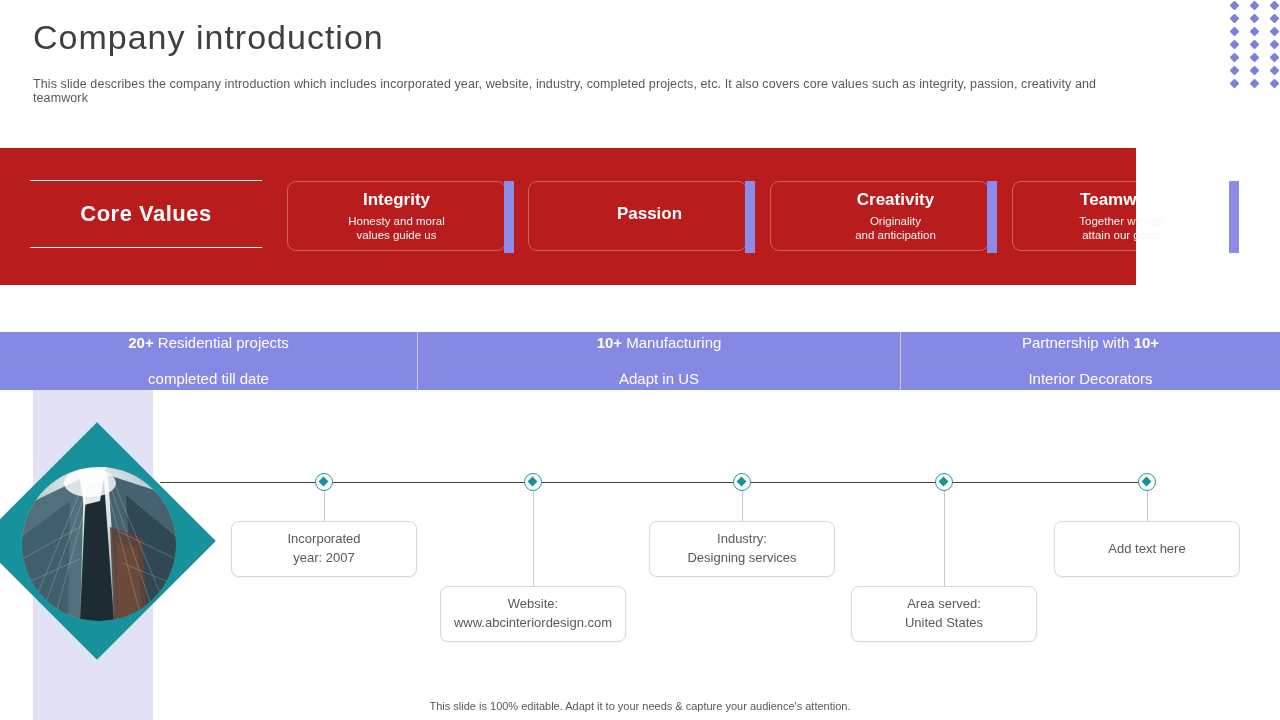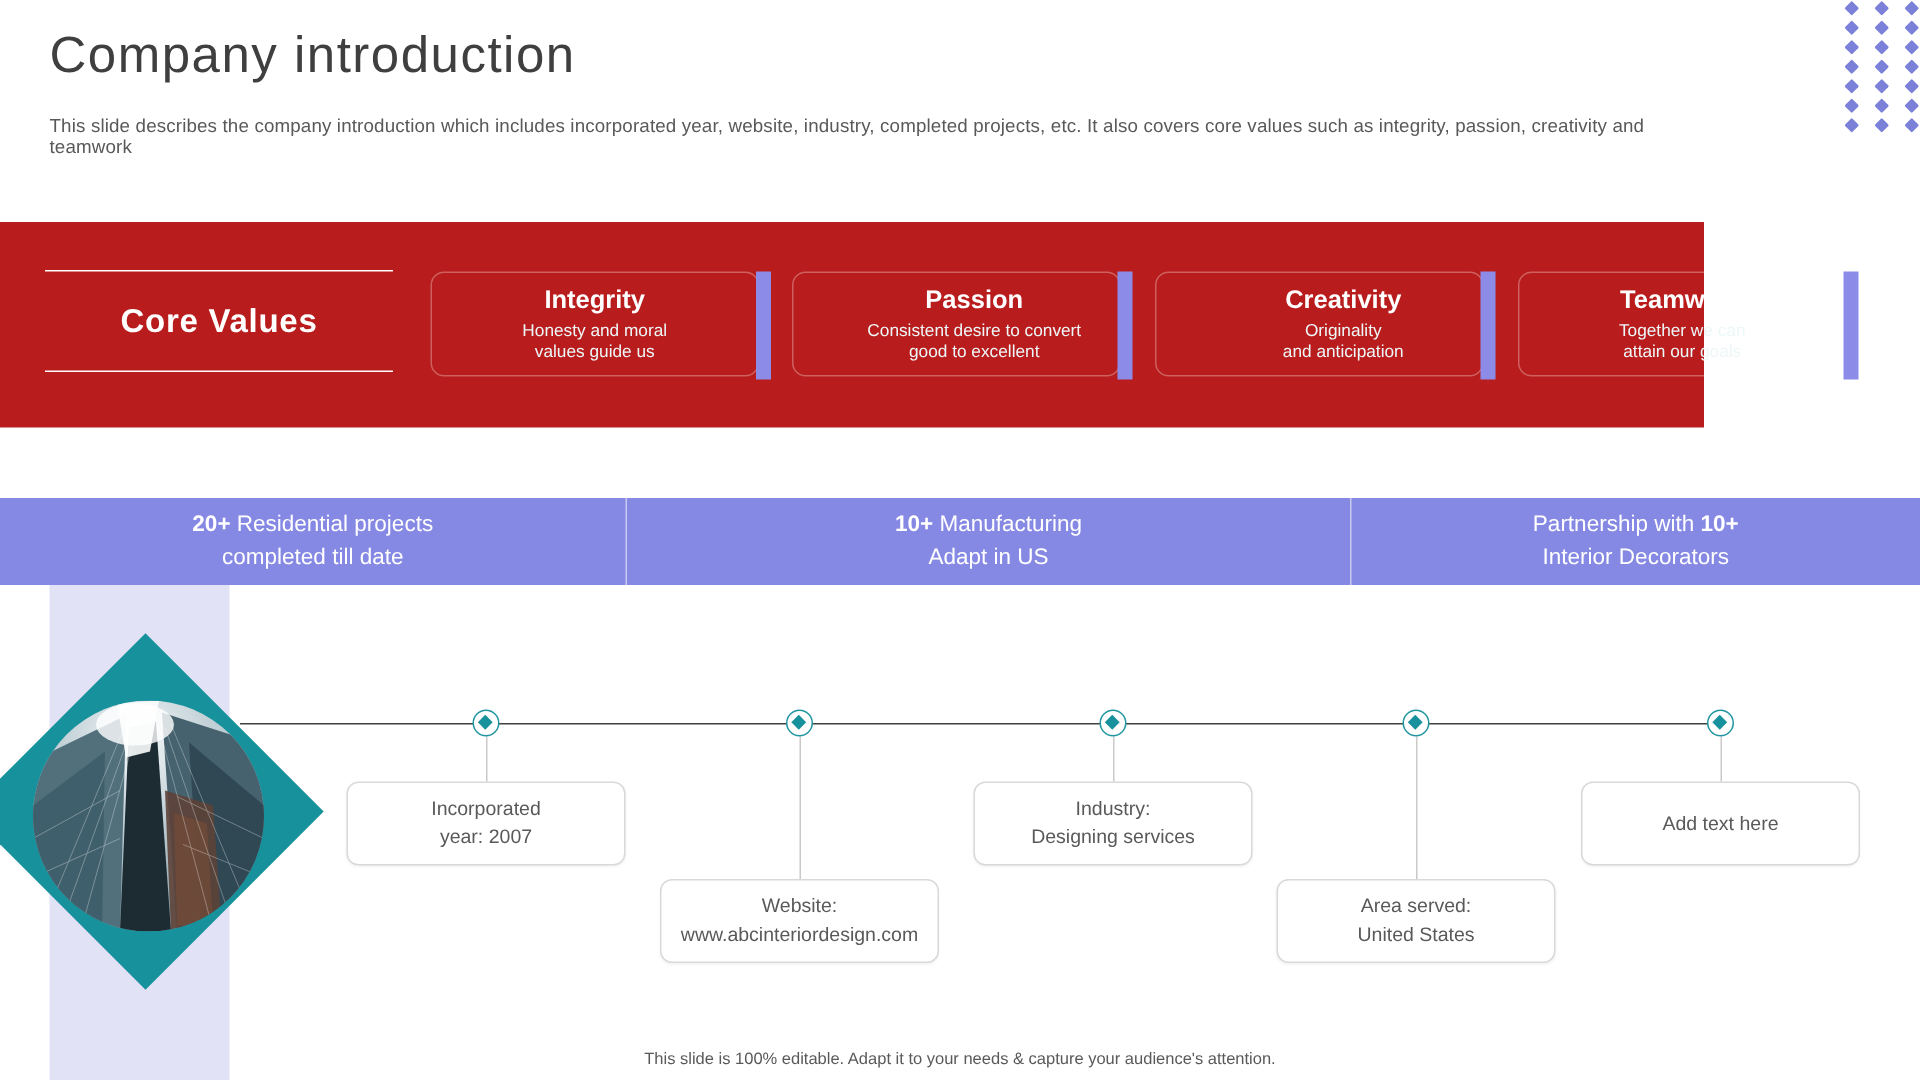--- a/index.html
+++ b/index.html
@@ -50,21 +50,21 @@
   .cv-card .cv-title { font-size:17px; font-weight:bold; margin-bottom:4px; }
   .cv-card .cv-desc { font-size:11.5px; line-height:1.25; color:#eef7f8; }
   .card-1 { left:287px; } .card-2 { left:528px;padding-left:24px; } .card-3 { left:770px;padding-left:32px; } .card-4 { left:1012px; }
 
   
   .stats-band {
     position:absolute; left:0; top:332px; width:1280px; height:58px;
     background:#8689e3; display:flex; color:#ffffff;
   }
   .stat {
-    display:flex; flex-direction:column; align-items:center; justify-content:center;
+    display:flex; flex-direction:column; align-items:center; justify-content:space-between;
     font-size:15px; line-height:1.5; text-align:center;
   }
   .stat b { font-weight:bold; }
   .stat-1 { width:417px; }
   .stat-2 { width:483px; border-left:1px solid rgba(255,255,255,0.55); }
   .stat-3 { width:380px; border-left:1px solid rgba(255,255,255,0.55); }
 
   
   .lavender-strip {
     position:absolute; left:33px; top:390px; width:120px; height:330px;
@@ -147,24 +147,20 @@
     <div class="cv-title">Integrity</div>
     <div class="cv-desc">
       <span>Honesty and moral</span><br>
       <span>values guide us</span>
     </div>
     <div class="bar"></div>
   </div>
 
   <div class="cv-card card-2">
     <div class="cv-title">Passion</div>
-    <div class="cv-desc">
-      <span>Consistent desire to convert</span><br>
-      <span>good to excellent</span>
-    </div>
     <div class="bar"></div>
   </div>
 
   <div class="cv-card card-3">
     <div class="cv-title">Creativity</div>
     <div class="cv-desc">
       <span>Originality</span><br>
       <span>and anticipation</span>
     </div>
     <div class="bar"></div>

